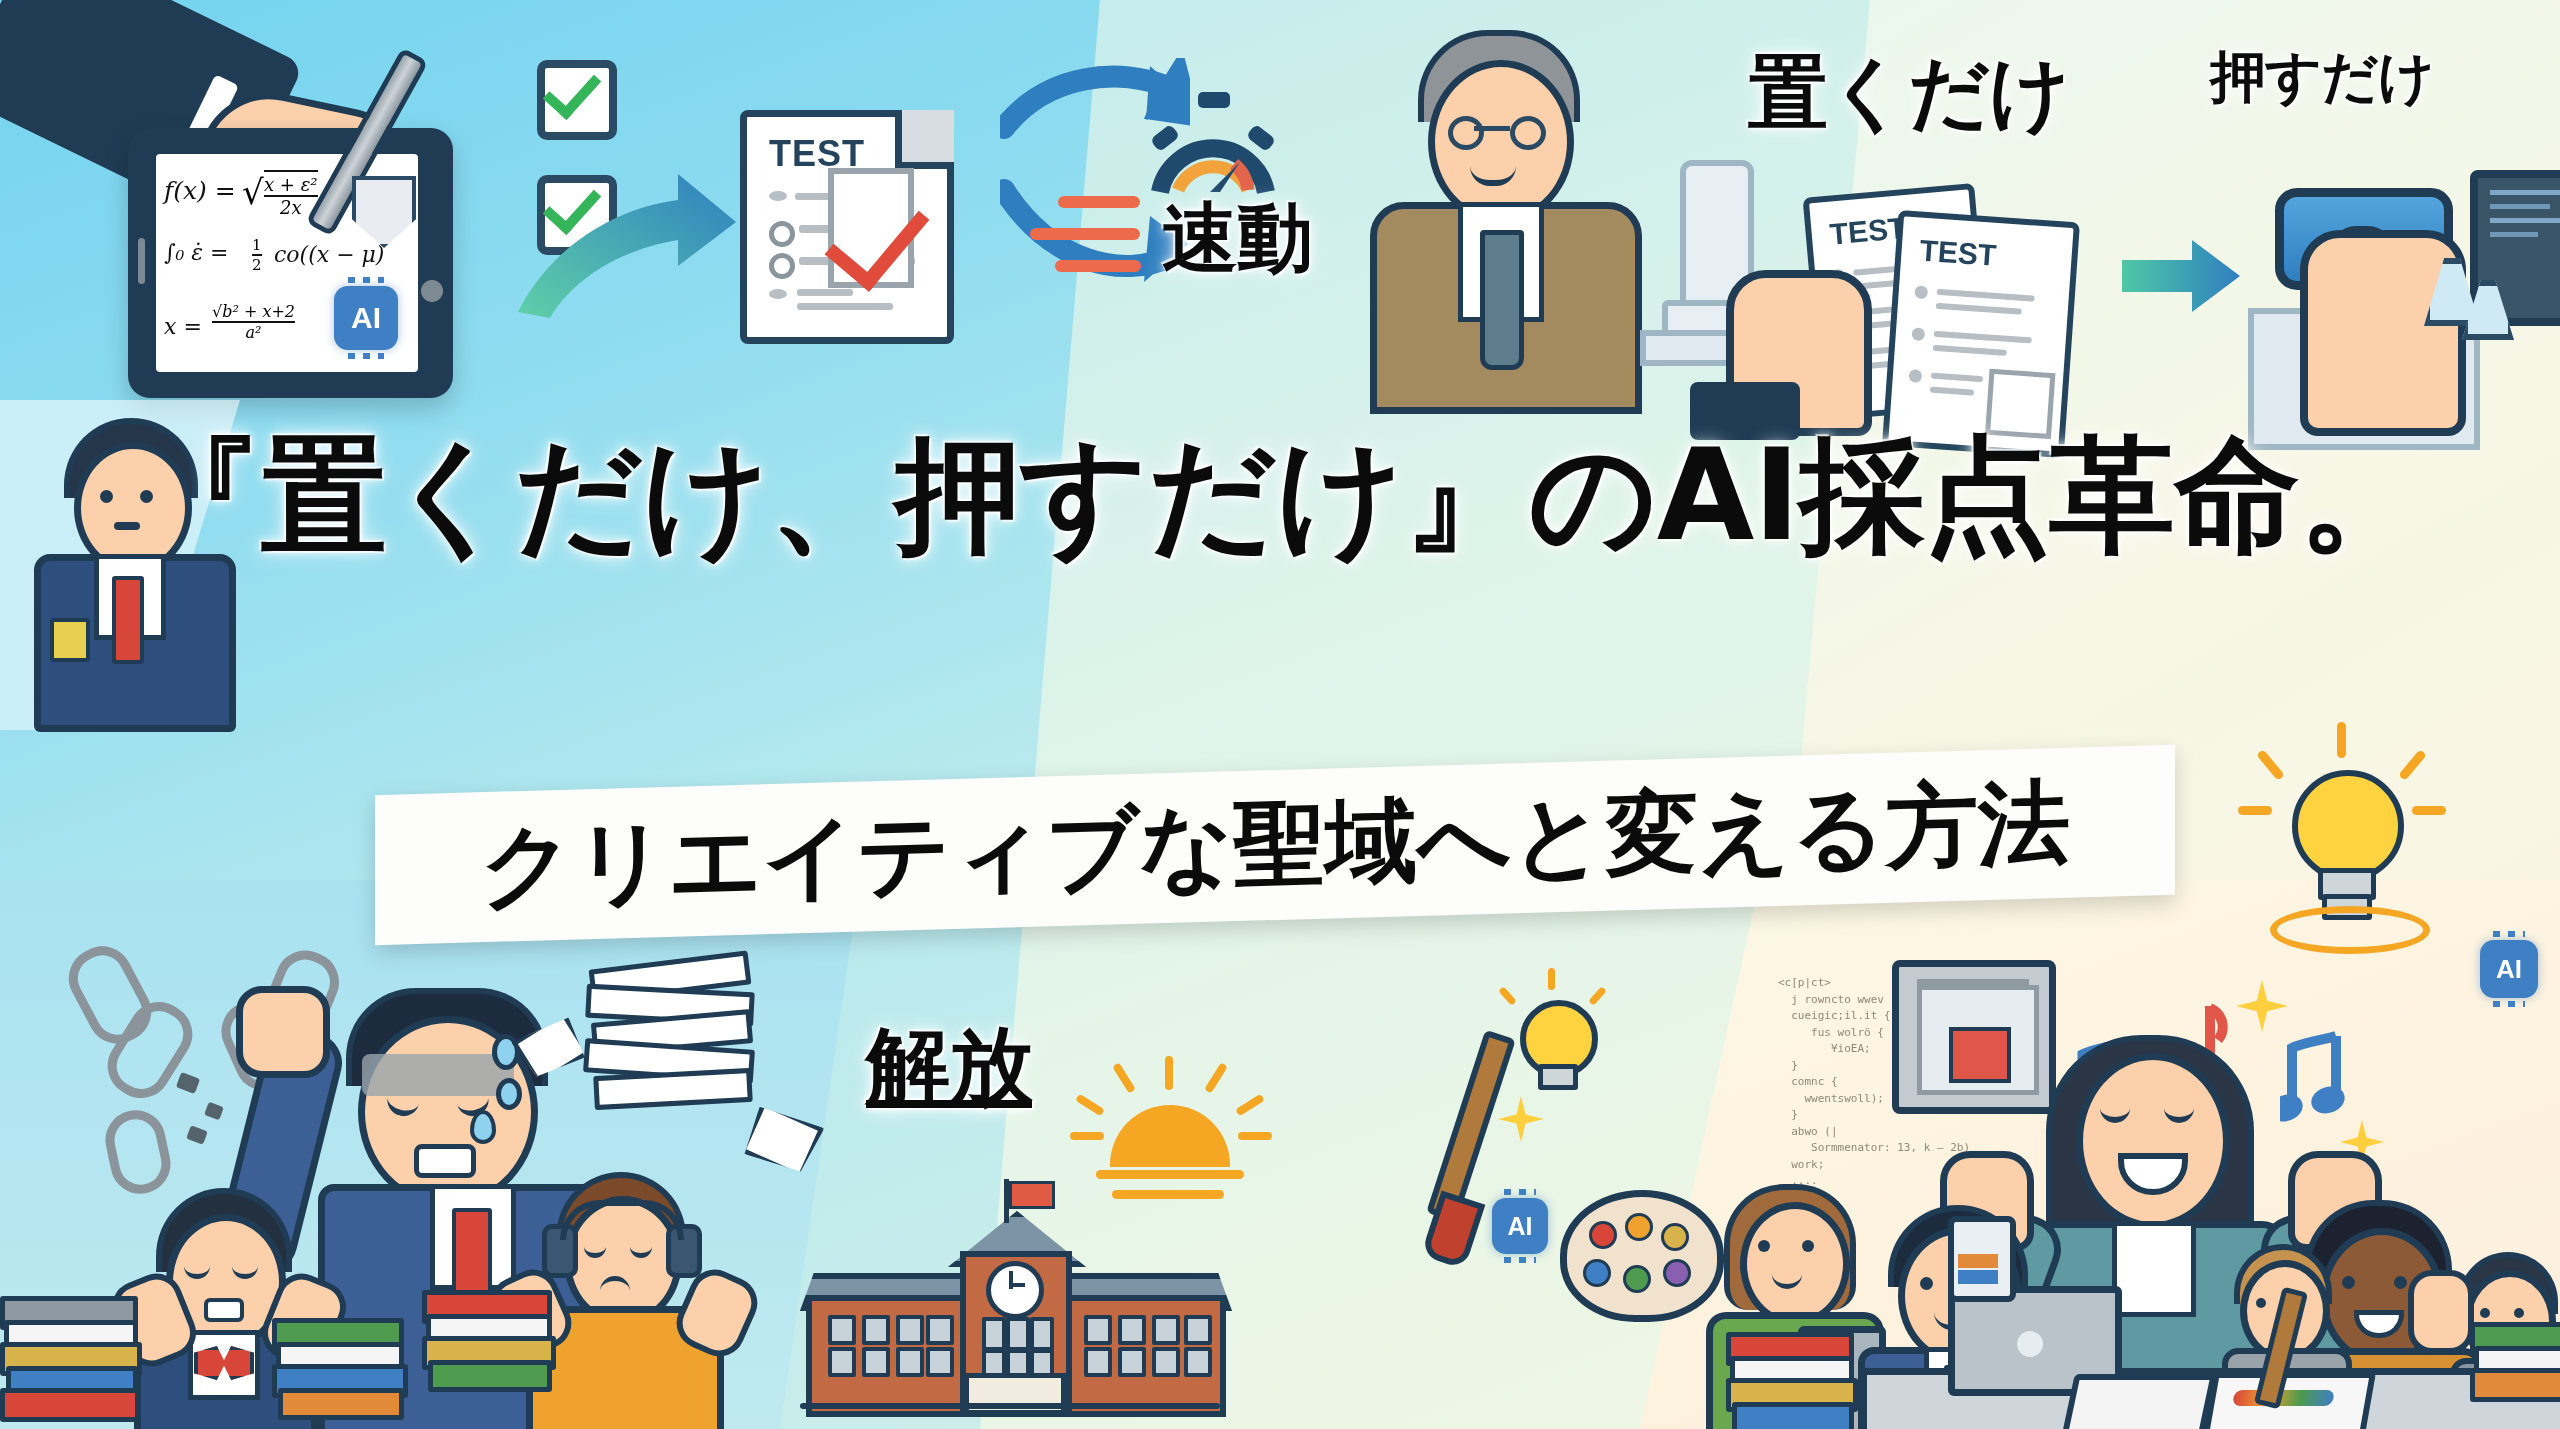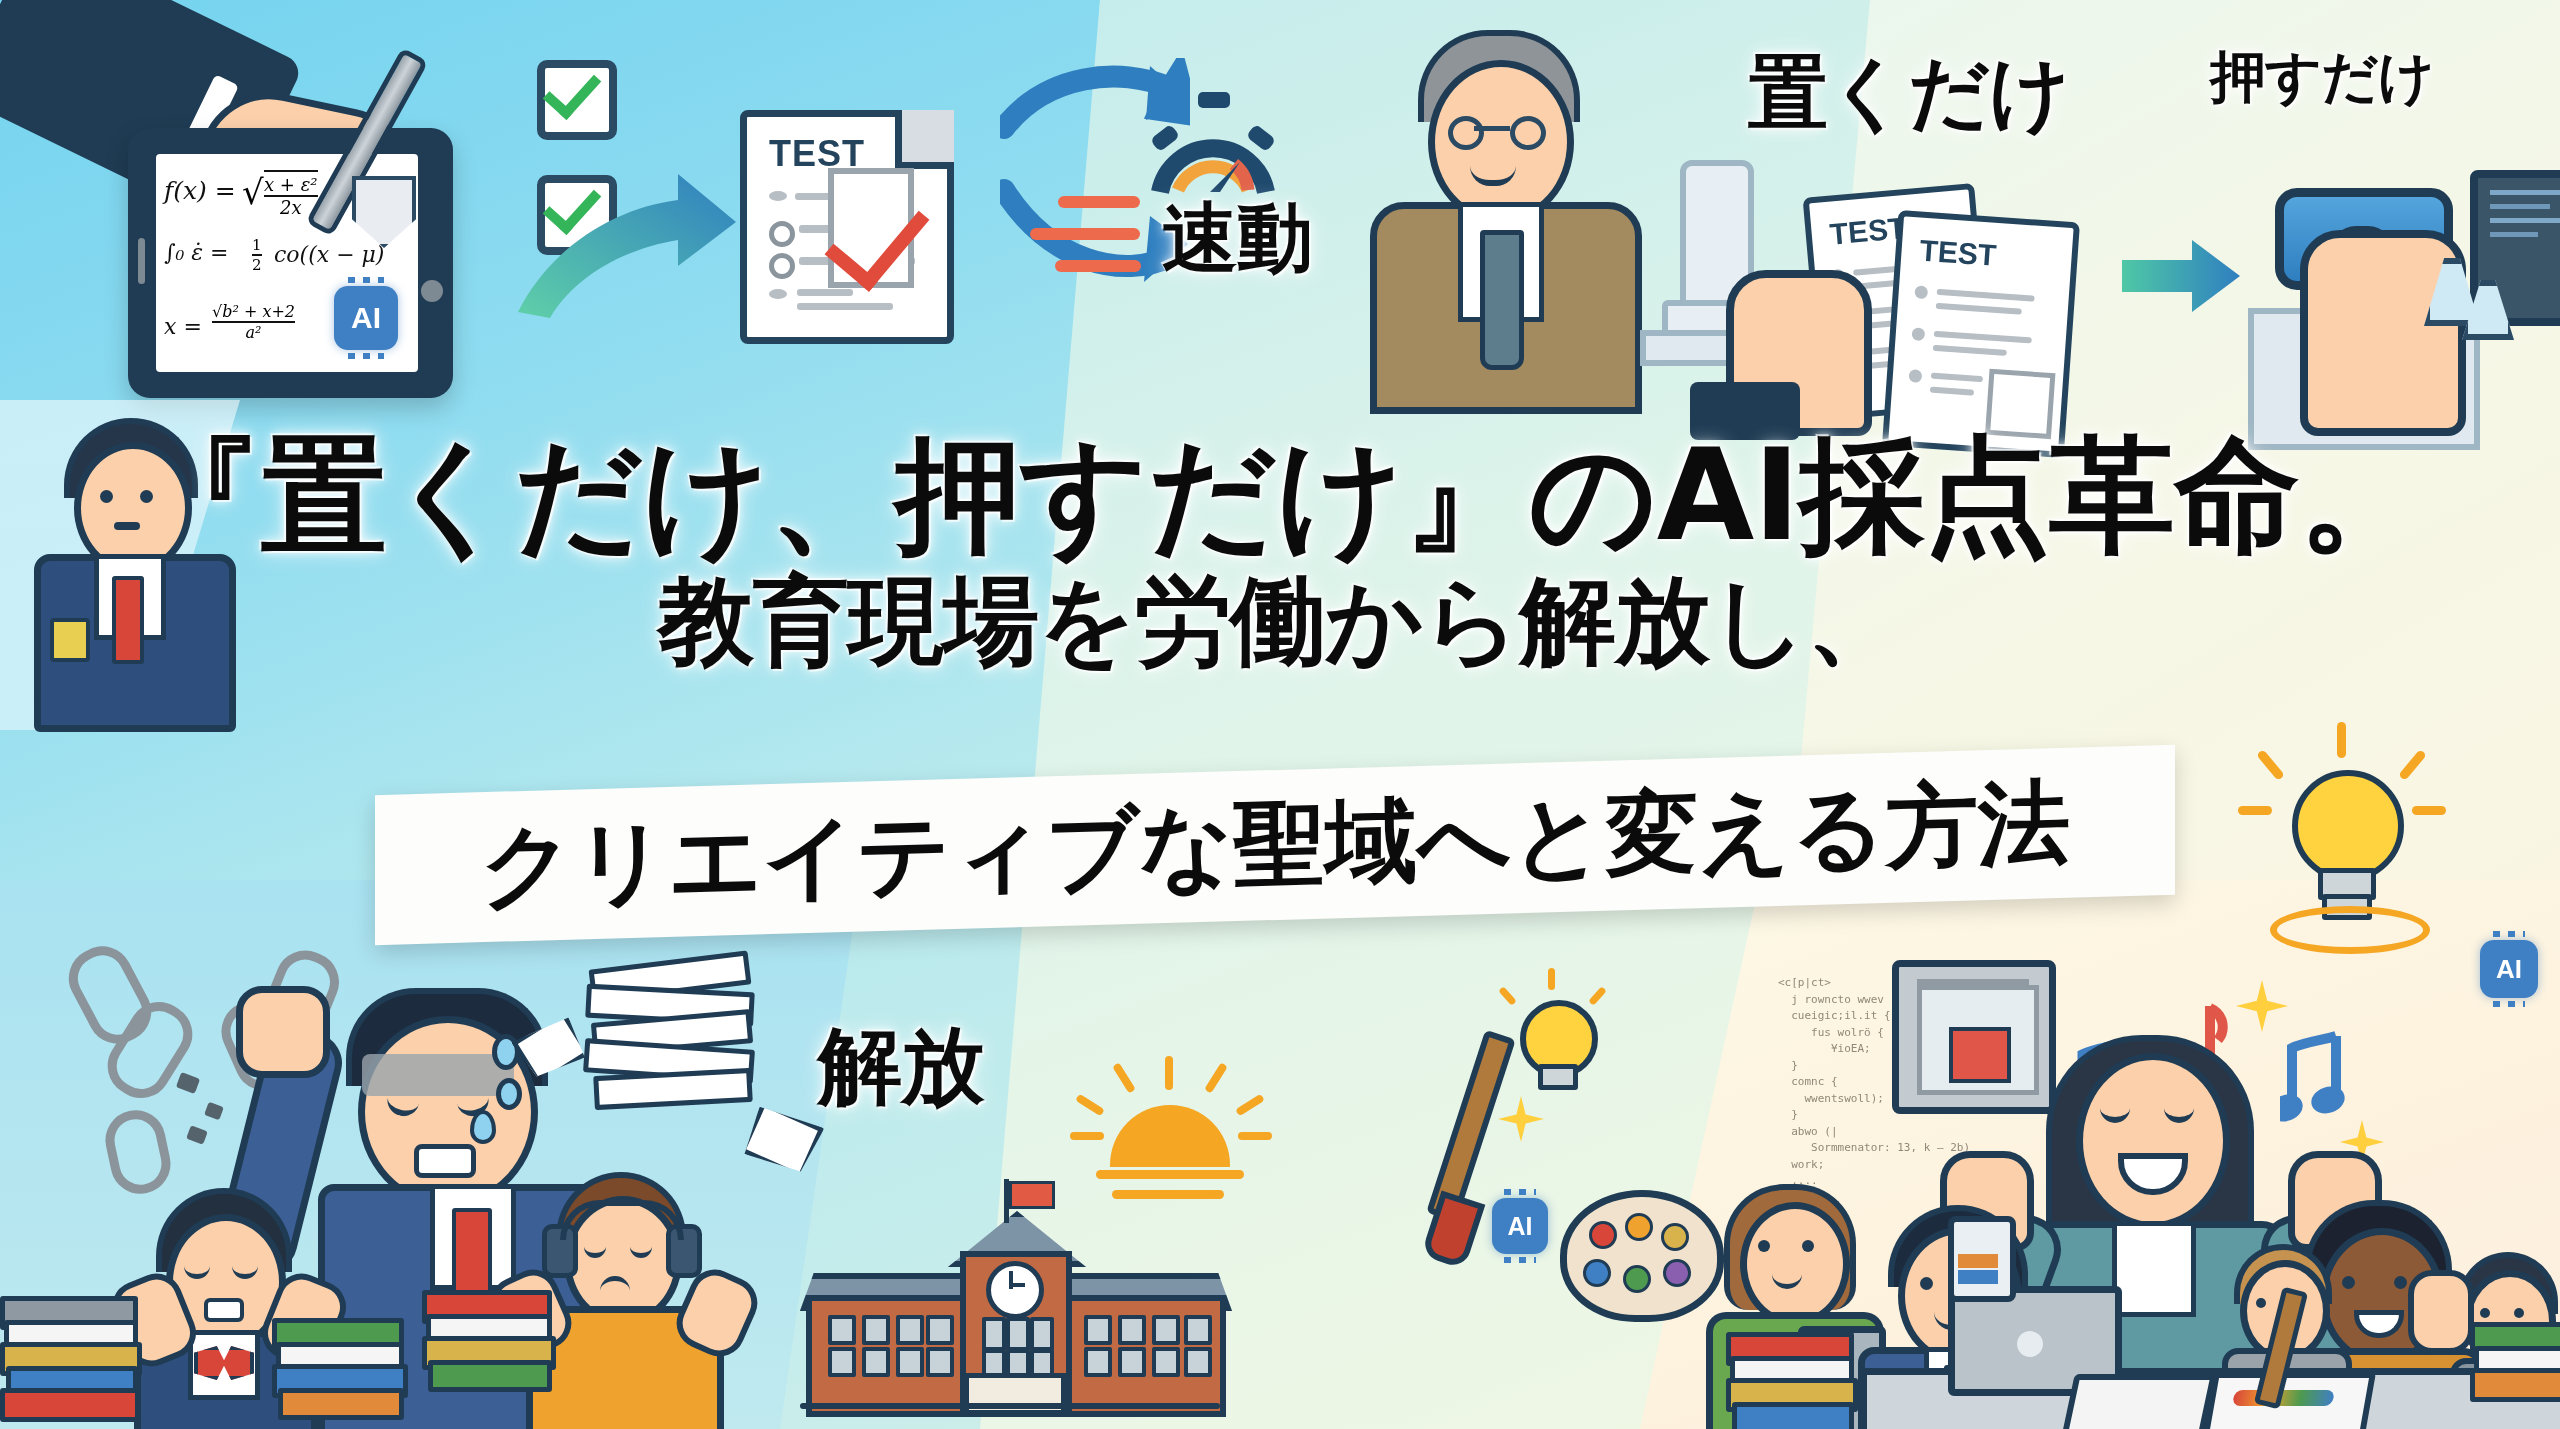--- a/index.html
+++ b/index.html
@@ -375,21 +375,20 @@
     <div style="position:absolute;left:112px;top:72px;width:13px;height:13px;background:#1f3c54;border-radius:50%;"></div>
     <div style="position:absolute;left:86px;top:104px;width:26px;height:8px;background:#1f3c54;border-radius:5px;"></div>
     <div class="suit-dark" style="left:6px;top:136px;width:188px;height:164px;"></div>
     <div class="shirt" style="left:66px;top:136px;width:62px;height:76px;"></div>
     <div class="redtie" style="left:84px;top:158px;width:24px;height:80px;border-radius:3px;"></div>
     <div style="position:absolute;left:22px;top:200px;width:32px;height:36px;background:#e8cf52;border:4px solid #1f3c54;border-radius:4px;"></div>
   </div>
 
   <div id="headline">
     <div id="line1" class="jp">『置くだけ、押すだけ』のAI採点革命。</div>
-    <div id="line2" class="jp">教育現場を労働から解放し、</div>
   </div>
   <div id="banner"></div>
   <div id="banner-text">
     <div id="line3" class="jp">クリエイティブな聖域へと変える方法</div>
   </div>
 
 
   <div class="link" style="left:78px;top:945px;width:46px;height:82px;transform:rotate(-28deg);"></div>
   <div class="link" style="left:118px;top:1000px;width:46px;height:82px;transform:rotate(32deg);"></div>
   <div class="link" style="left:108px;top:1110px;width:42px;height:66px;transform:rotate(-12deg);"></div>
@@ -466,21 +465,21 @@
   </div>
 
   <div class="sheet" style="left:590px;top:960px;width:150px;height:24px;transform:rotate(-7deg);"></div>
   <div class="sheet" style="left:586px;top:988px;width:158px;height:24px;transform:rotate(3deg);"></div>
   <div class="sheet" style="left:592px;top:1016px;width:150px;height:24px;transform:rotate(-5deg);"></div>
   <div class="sheet" style="left:584px;top:1044px;width:160px;height:24px;transform:rotate(4deg);"></div>
   <div class="sheet" style="left:594px;top:1072px;width:148px;height:24px;transform:rotate(-3deg);"></div>
   <div class="sheet" style="left:520px;top:1022px;width:52px;height:42px;transform:rotate(-32deg);clip-path:polygon(0 0,100% 18%,88% 100%,6% 82%);"></div>
   <div class="sheet" style="left:748px;top:1112px;width:58px;height:46px;transform:rotate(24deg);clip-path:polygon(0 12%,100% 0,94% 88%,8% 100%);"></div>
 
-  <div class="lbl jp" style="left:818px;top:1010px;font-size:84px;">解放</div>
+  <div class="lbl jp" style="left:866px;top:1010px;font-size:84px;text-decoration:underline;">解放</div>
 
   <div id="school">
     <div class="roof" style="left:0;top:108px;width:160px;height:26px;clip-path:polygon(8% 0,100% 0,100% 100%,0 100%);"></div>
     <div class="bldg" style="left:6px;top:130px;width:150px;height:110px;"></div>
     <div class="roof" style="left:260px;top:108px;width:160px;height:26px;clip-path:polygon(0 0,92% 0,100% 100%,0 100%);"></div>
     <div class="bldg" style="left:264px;top:130px;width:150px;height:110px;"></div>
     <div class="roof" style="left:148px;top:46px;width:126px;height:44px;clip-path:polygon(50% 0,100% 100%,0 100%);"></div>
     <div class="bldg" style="left:160px;top:86px;width:100px;height:154px;"></div>
     <div style="position:absolute;left:186px;top:96px;width:48px;height:48px;background:#fff;border:5px solid #1f3c54;border-radius:50%;"></div>
     <div style="position:absolute;left:209px;top:106px;width:4px;height:18px;background:#1f3c54;"></div>

